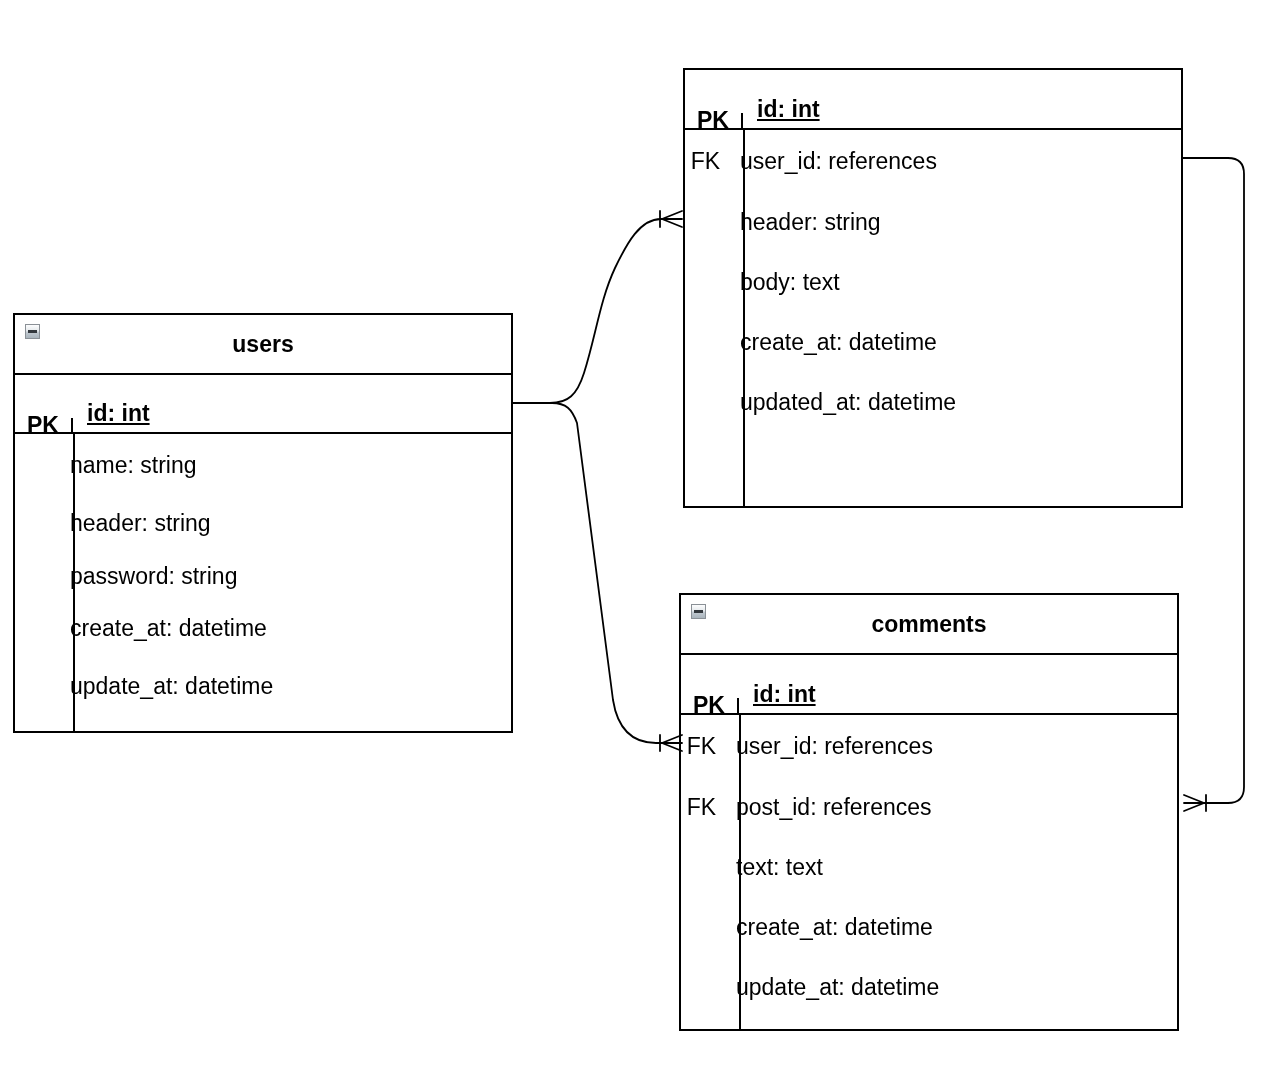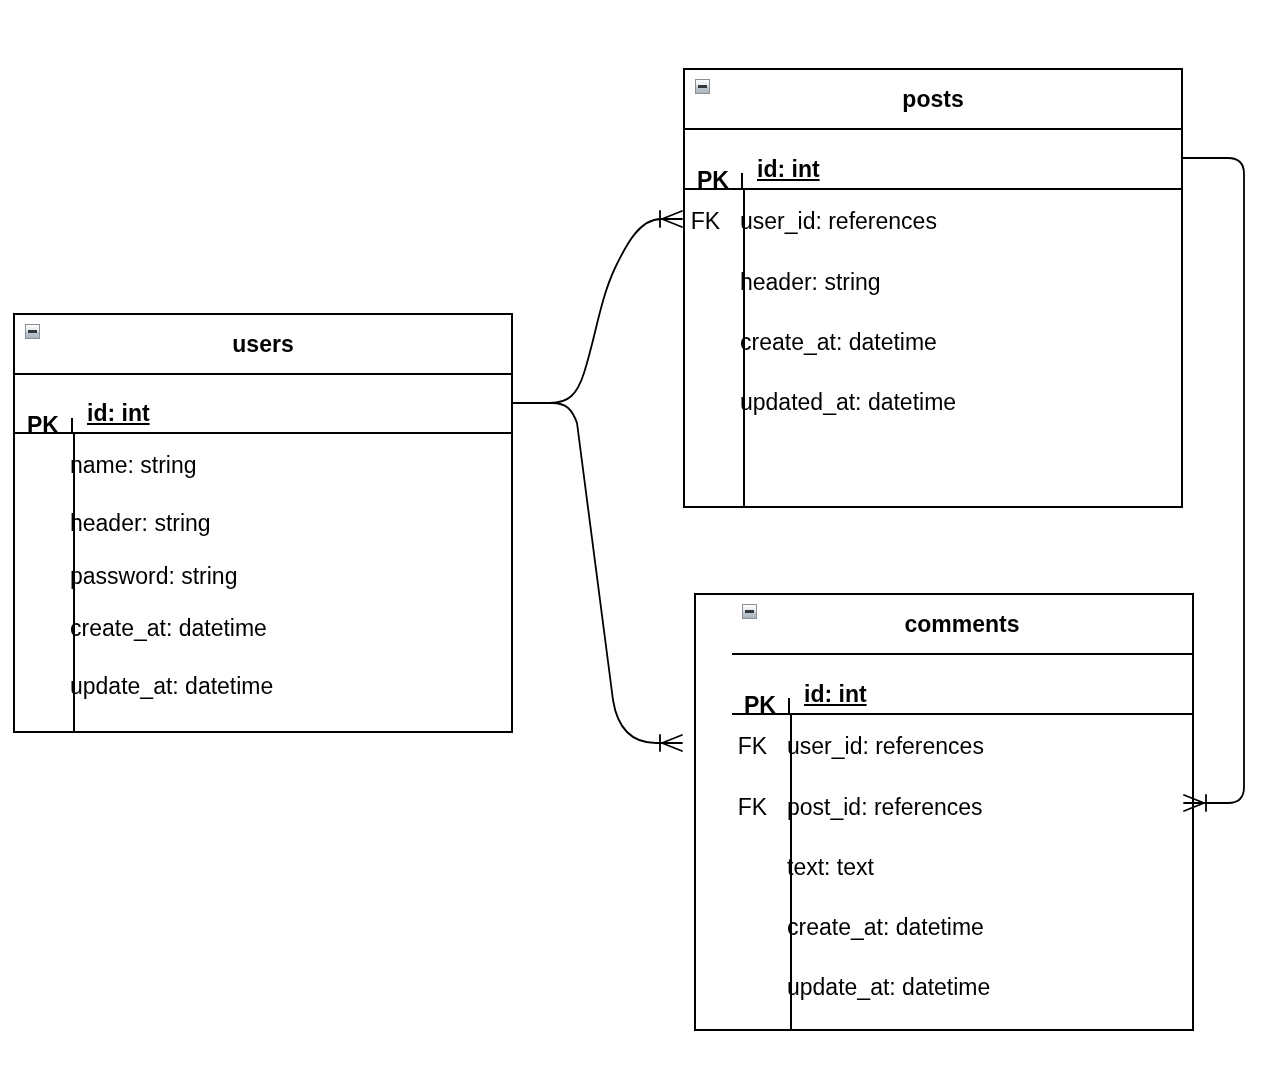--- a/index.html
+++ b/index.html
@@ -127,21 +127,21 @@
     font-size: 23px;
   }
   .h62 { height: 62px; }
   .h60 { height: 60px; }
   .h55 { height: 55px; }
   .h50 { height: 50px; }
   .keyrow.kh59 { height: 59px; }
   .keyrow.kh60 { height: 60px; }
   #tbl-users    { left: 13px;  top: 313px; width: 500px; height: 420px; }
   #tbl-posts    { left: 683px; top: 68px;  width: 500px; height: 440px; }
-  #tbl-comments { left: 694px; top: 593px; width: 500px; height: 438px; padding-left: 36px; }
+  #tbl-comments { left: 679px; top: 593px; width: 500px; height: 438px; }
   .rel-svg {
     position: absolute;
     left: 0;
     top: 0;
     pointer-events: none;
   }
 </style>
 </head>
 <body>
 
@@ -173,44 +173,39 @@
         <div class="frow h62">name: string</div>
         <div class="frow h55">header: string</div>
         <div class="frow h50">password: string</div>
         <div class="frow h55">create_at: datetime</div>
         <div class="frow h60">update_at: datetime</div>
       </div>
     </div>
   </div>
 
   <div class="er-table" id="tbl-posts">
-    <div class="thead">
-      <span class="collapse-btn">
-          <span class="minus-bar"></span>
-        </span>
-      <span class="title">posts</span>
-    </div>
     <div class="keyrow kh60">
       <span class="keycell">PK</span>
       <span class="fieldcell">
           <span>id: int</span>
         </span>
     </div>
     <div class="tbody">
       <div class="keycol">
         <div class="krow h62">FK</div>
         <div class="krow h60"></div>
         <div class="krow h60"></div>
         <div class="krow h60"></div>
         <div class="krow h60"></div>
       </div>
       <div class="vline"></div>
       <div class="fieldcol">
         <div class="frow h62">user_id: references</div>
         <div class="frow h60">header: string</div>
+        <div class="frow h60">body: text</div>
         <div class="frow h60">create_at: datetime</div>
         <div class="frow h60">updated_at: datetime</div>
       </div>
     </div>
   </div>
 
   <div class="er-table" id="tbl-comments">
     <div class="thead">
       <span class="collapse-btn">
           <span class="minus-bar"></span>

